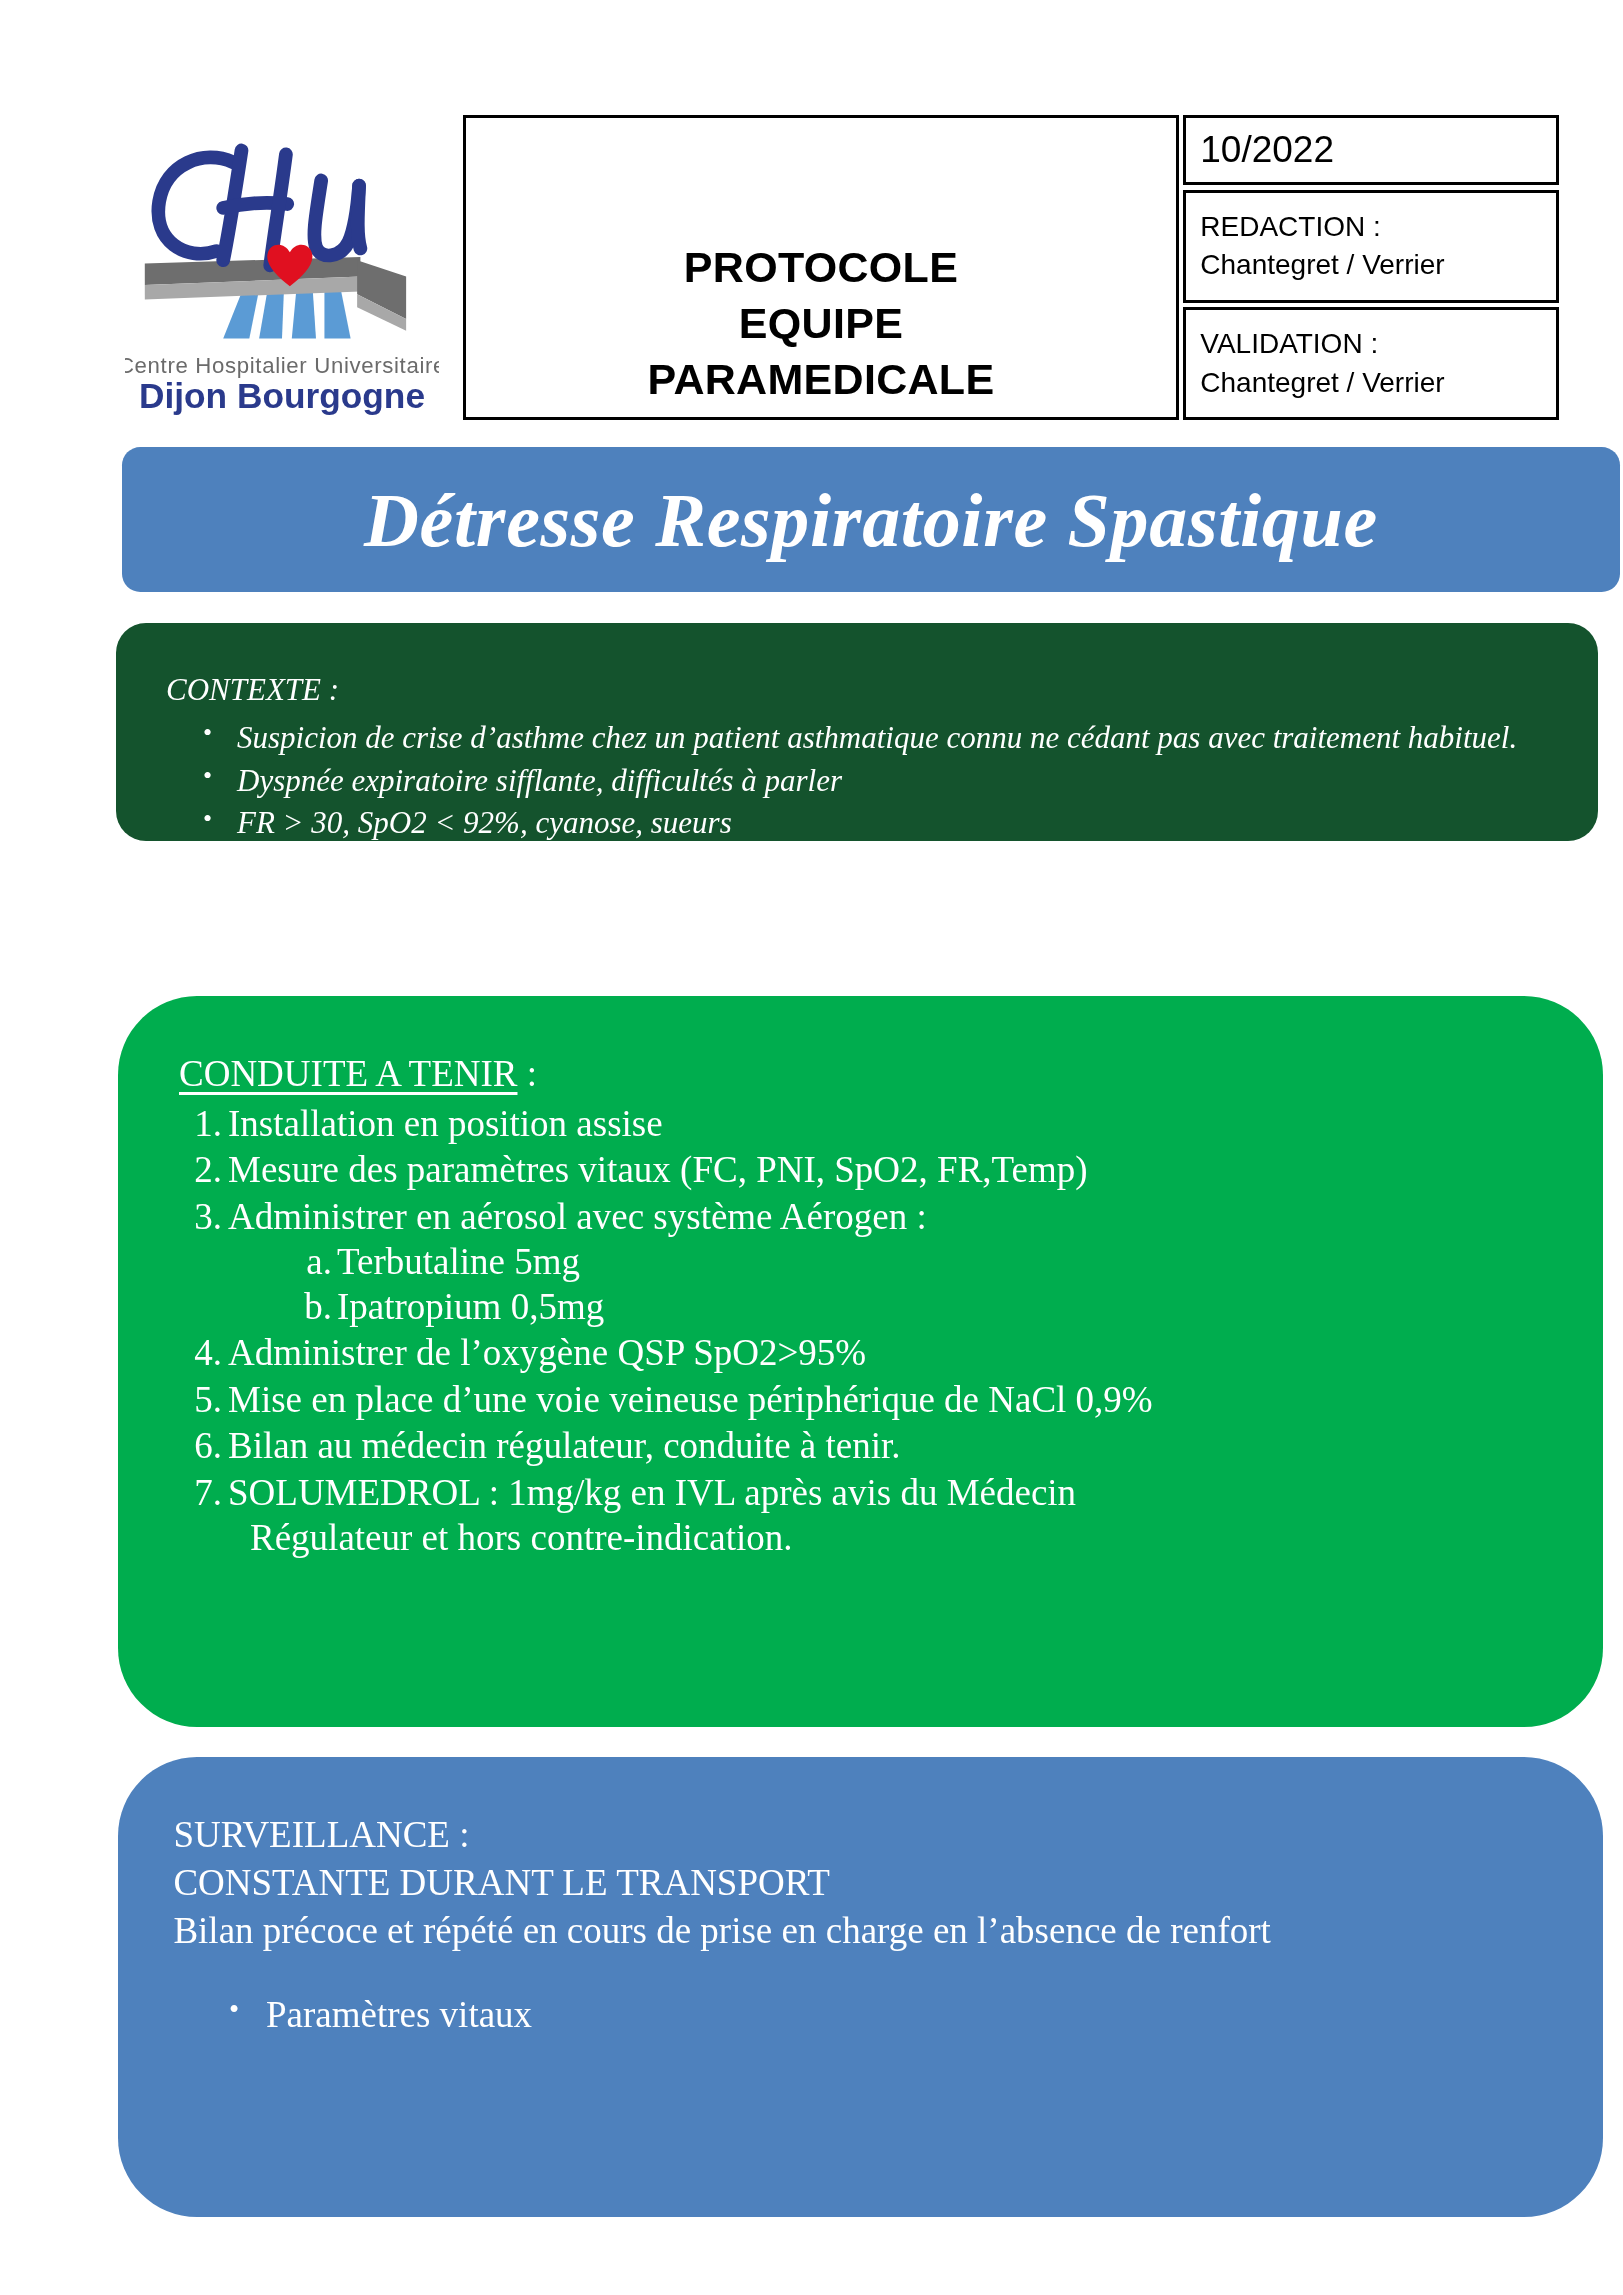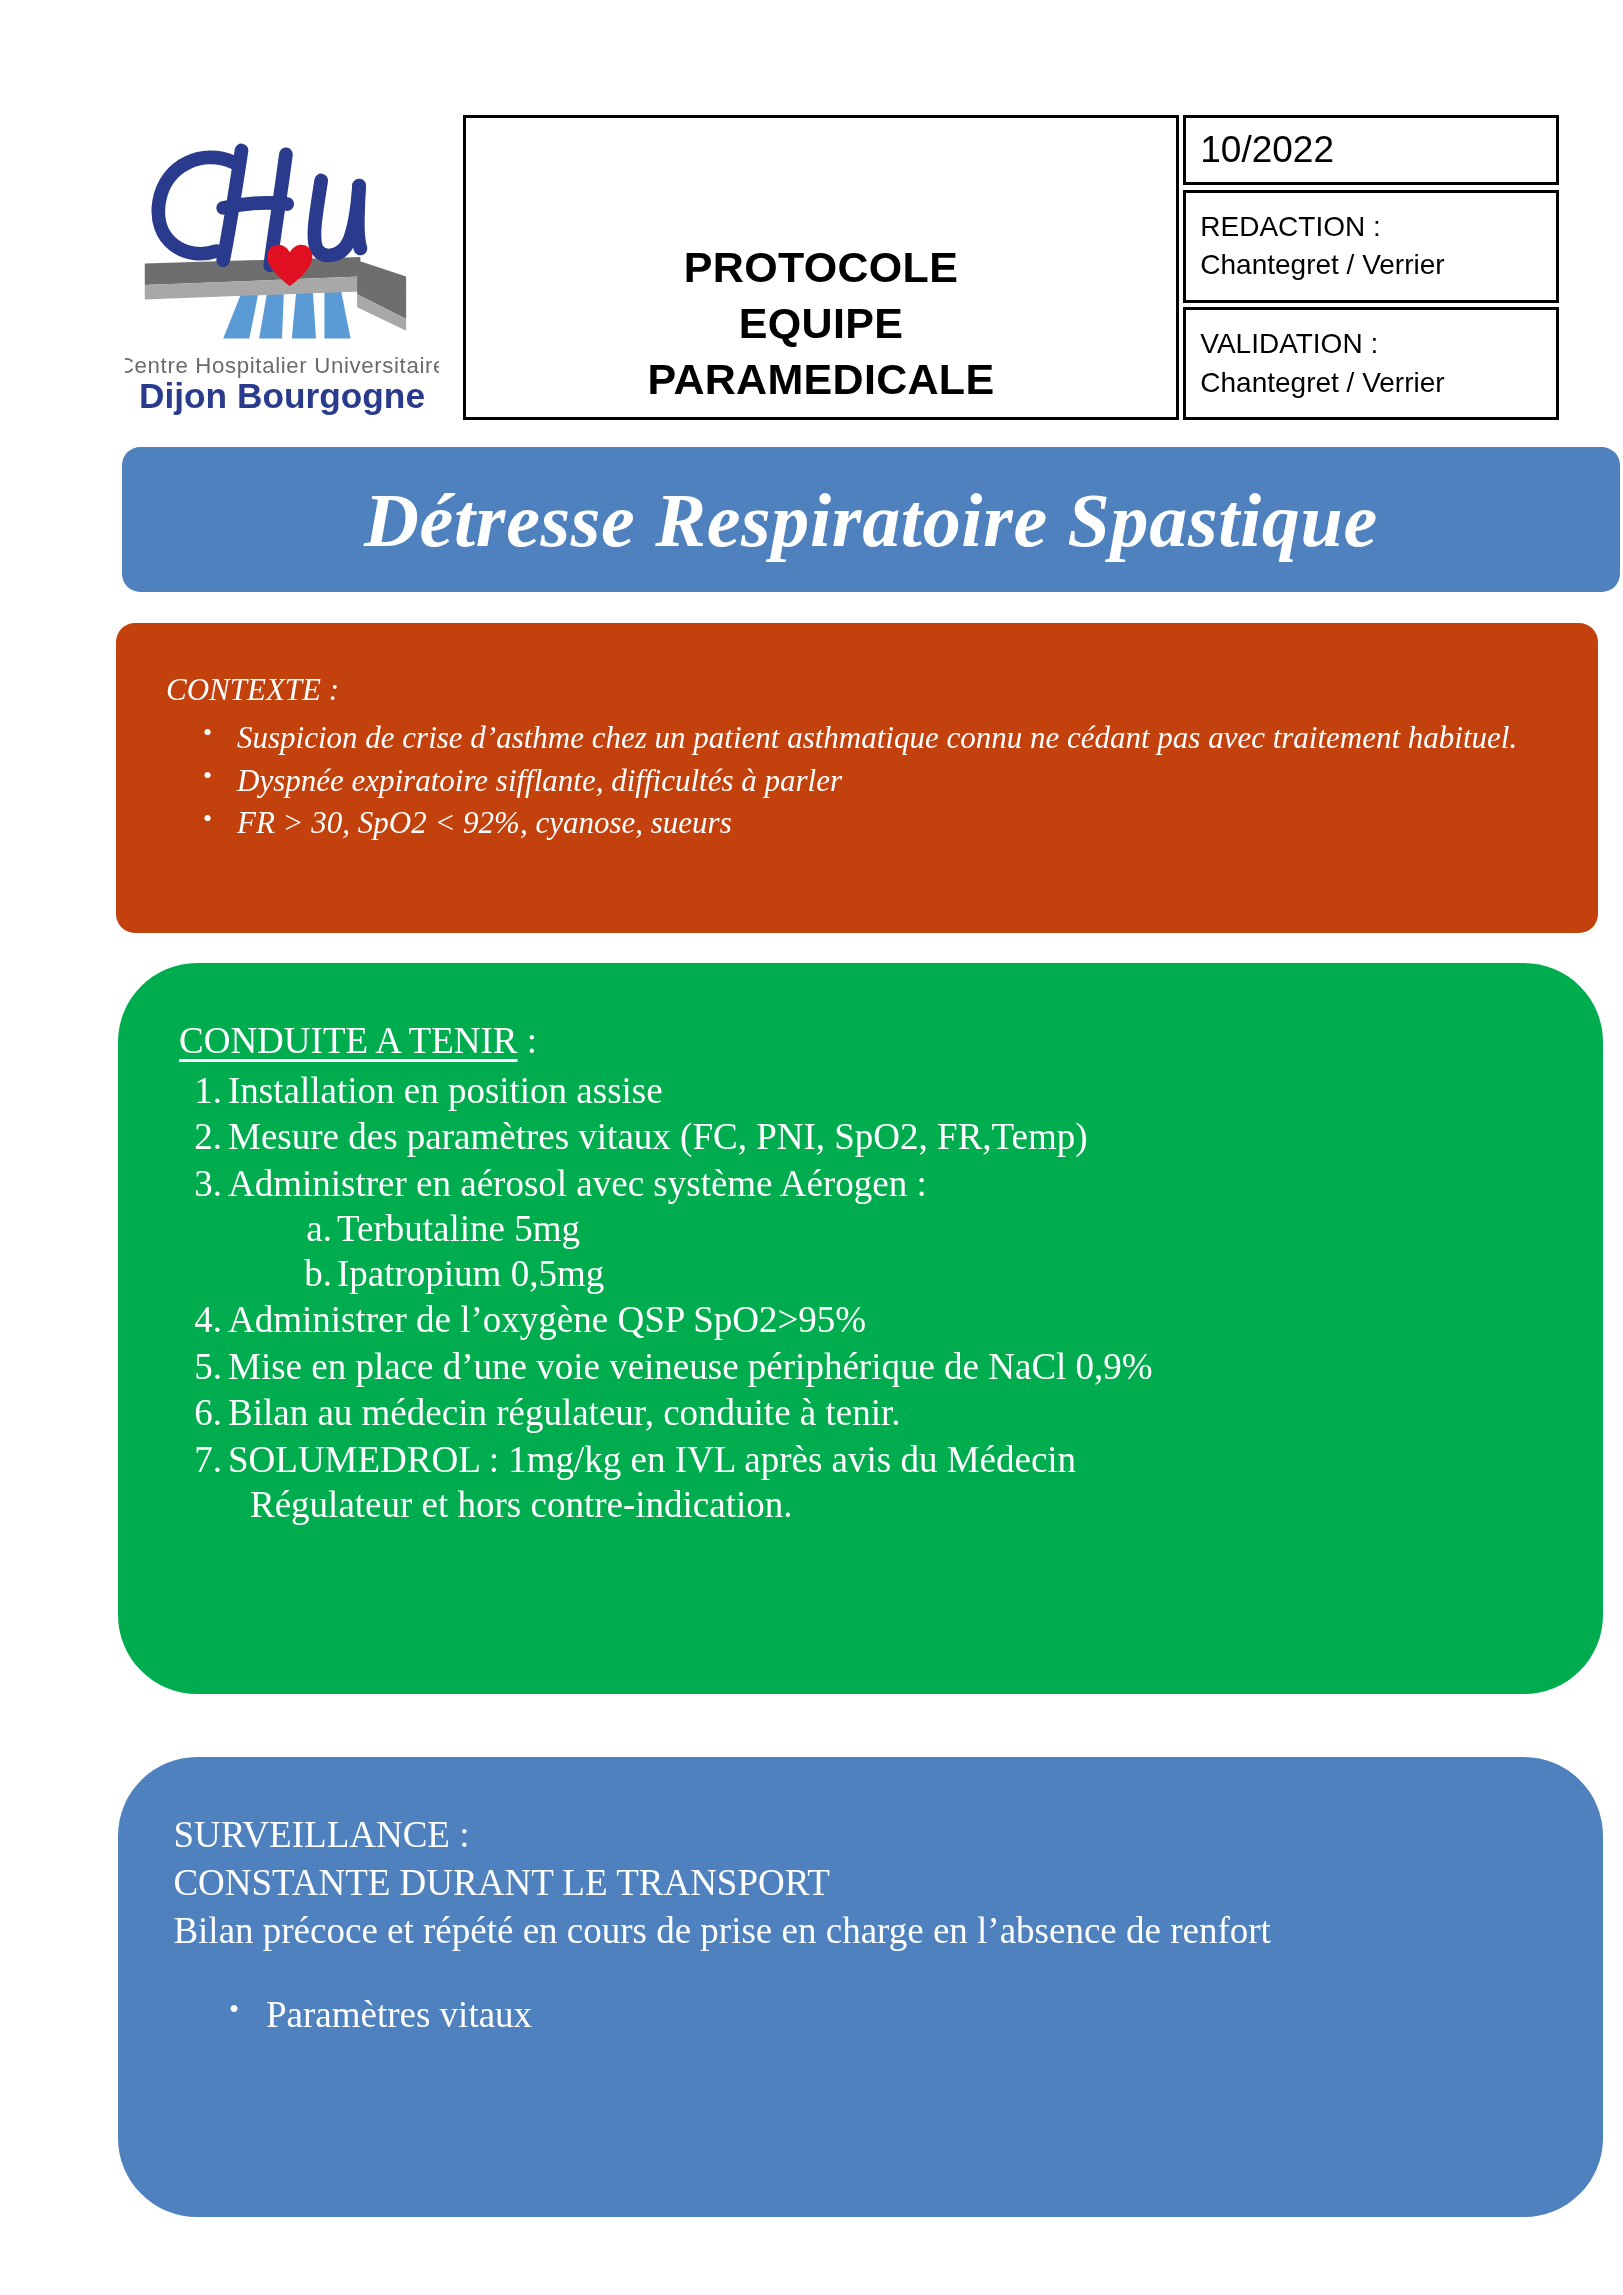--- a/index.html
+++ b/index.html
@@ -133,23 +133,23 @@
     color: #ffffff;
     white-space: nowrap;
     letter-spacing: 0.7px;
   }
 
   
   .contexte {
     left: 116px;
     top: 623px;
     width: 1482px;
-    height: 310px;
-    background: #c2410c;
-    border-radius: 19px;
+    height: 218px;
+    background: #14532d;
+    border-radius: 30px;
     padding: 48px 46px 26px 50px;
   }
   .contexte-title {
     font-style: italic;
     font-size: 31px;
     line-height: 1.25;
     color: #ffffff;
     margin-bottom: 7.9px;
   }
   .contexte ul {
@@ -170,21 +170,21 @@
     position: absolute;
     left: -34px;
     top: -1.3px;
     font-size: 26px;
     font-style: normal;
   }
 
   
   .conduite {
     left: 118px;
-    top: 963px;
+    top: 996px;
     width: 1485px;
     height: 731px;
     background: #00ad4e;
     border-radius: 79px;
     padding: 56px 34px 26px 39px;
   }
   .conduite-title {
     font-size: 37px;
     line-height: 1.18;
     color: #ffffff;

